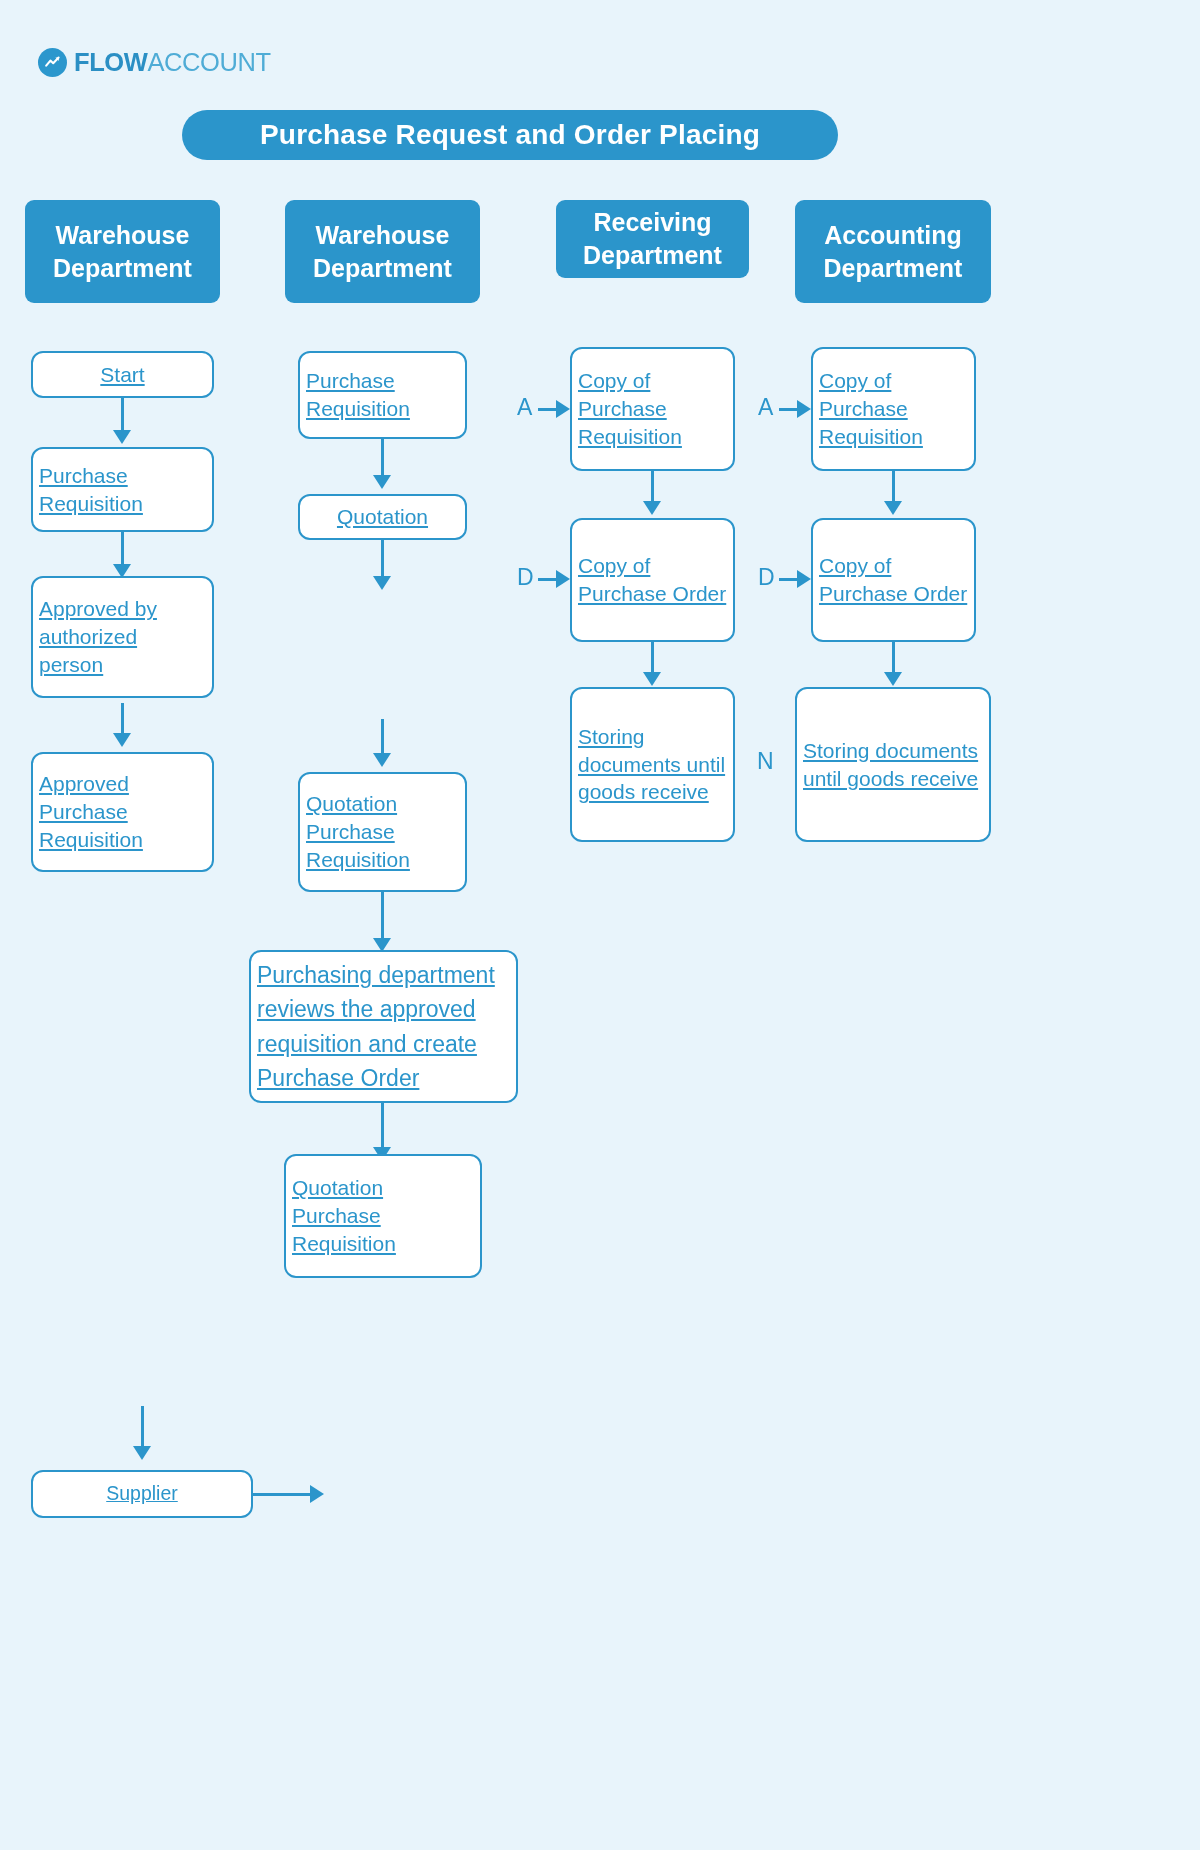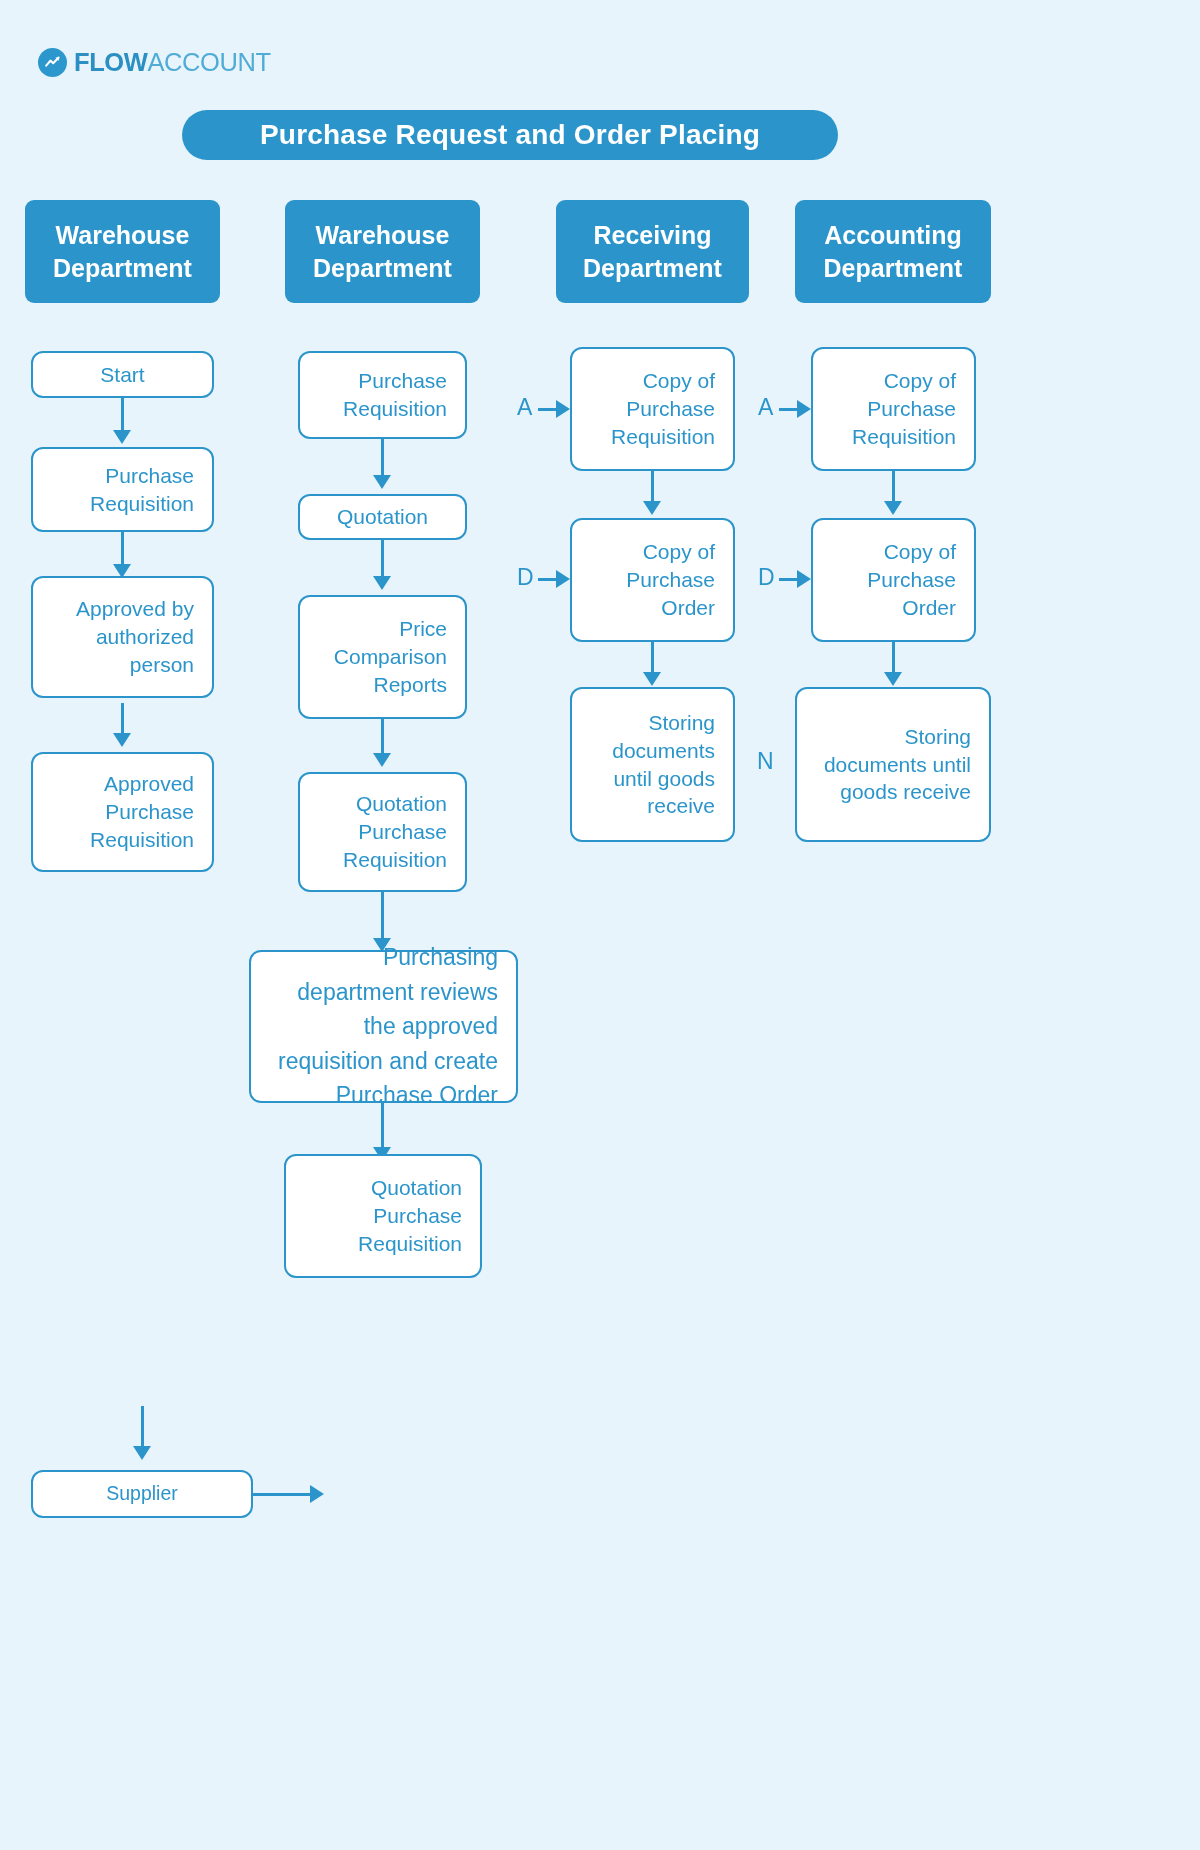--- a/index.html
+++ b/index.html
@@ -80,22 +80,23 @@
     position: absolute;
     background: #ffffff;
     border: 2.5px solid #2b95cb;
     border-radius: 12px;
     color: #2b95cb;
     font-size: 21px;
     line-height: 1.33;
     display: flex;
     align-items: center;
     justify-content: center;
-    text-align: right;
-    padding: 3px 18px;
+    text-align: left;
+    padding: 3px 6px;
+    text-decoration: underline;
   }
   .node.small { font-size: 19.5px; }
   .node.tight { font-size: 23px; line-height: 1.5; }
 
   
   .vline {
     position: absolute;
     width: 2.5px;
     background: #2b95cb;
   }
@@ -142,21 +143,21 @@
   </div>
 
   <div class="title-banner">Purchase Request and Order Placing</div>
 
   <div class="dept" style="left:25px; top:200px; width:195px; height:103px;">
     <span><span>Warehouse</span><br><span>Department</span></span>
   </div>
   <div class="dept" style="left:285px; top:200px; width:195px; height:103px;">
     <span><span>Warehouse</span><br><span>Department</span></span>
   </div>
-  <div class="dept" style="left:556px; top:200px; width:193px; height:103px;">
+  <div class="dept" style="left:556px; top:200px; width:193px; height:78px;">
     <span><span>Receiving</span><br><span>Department</span></span>
   </div>
   <div class="dept" style="left:795px; top:200px; width:196px; height:103px;">
     <span><span>Accounting</span><br><span>Department</span></span>
   </div>
 
   <div class="node" style="left:31px; top:351px; width:183px; height:47px;">
     <span>Start</span>
   </div>
   <div class="vline" style="left:121px; top:398px; height:36px;"></div>
@@ -183,23 +184,20 @@
   </div>
   <div class="vline" style="left:381px; top:439px; height:40px;"></div>
   <div class="vhead" style="left:373px; top:475px;"></div>
 
   <div class="node" style="left:298px; top:494px; width:169px; height:46px;">
     <span>Quotation</span>
   </div>
   <div class="vline" style="left:381px; top:540px; height:40px;"></div>
   <div class="vhead" style="left:373px; top:576px;"></div>
 
-  <div class="node" style="left:298px; top:595px; width:169px; height:124px;">
-    <span>Price Comparison Reports</span>
-  </div>
   <div class="vline" style="left:381px; top:719px; height:38px;"></div>
   <div class="vhead" style="left:373px; top:753px;"></div>
 
   <div class="node" style="left:298px; top:772px; width:169px; height:120px;">
     <span>Quotation Purchase Requisition</span>
   </div>
   <div class="vline" style="left:381px; top:892px; height:50px;"></div>
   <div class="vhead" style="left:373px; top:938px;"></div>
 
   <div class="node tight" style="left:249px; top:950px; width:269px; height:153px;">

